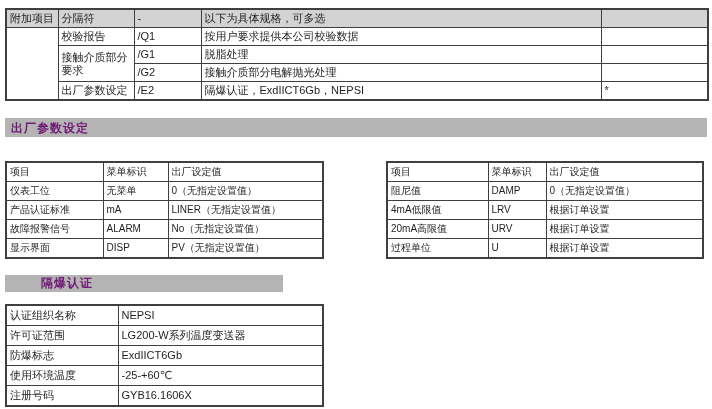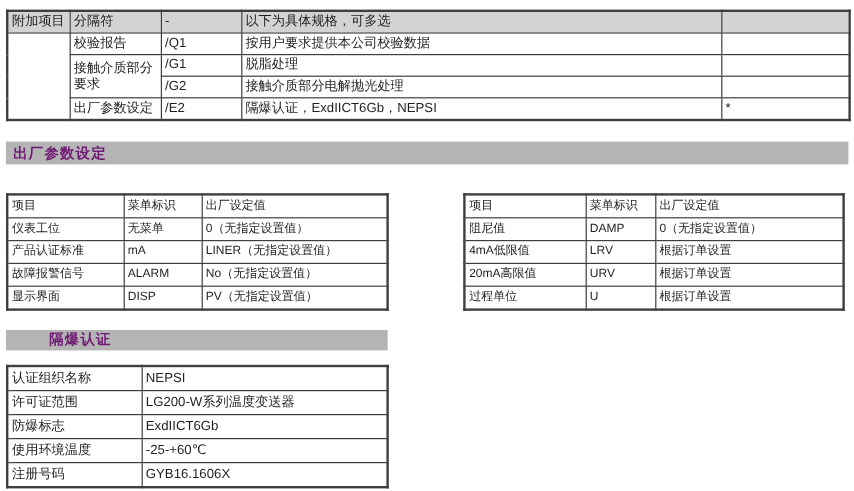--- a/index.html
+++ b/index.html
@@ -47,21 +47,21 @@
     color: #701a75;
     font-size: 12px;
     font-weight: bold;
     letter-spacing: 1px;
     display: flex;
     align-items: flex-end;
     padding-left: 6px;
     box-sizing: border-box;
   }
   #factory-bar { left: 5px; top: 118px; width: 702px; height: 19px; }
-  #explosion-bar { left: 5px; top: 275px; width: 318px; height: 17px; padding-left: 36px; }
+  #explosion-bar { left: 5px; top: 275px; width: 278px; height: 17px; padding-left: 36px; }
   
   .param-table { border: 2px solid #3f3f3f; top: 161px; }
   .param-table td { height: 18px; font-size: 10px; }
   #factory-left  { left: 5px;   width: 317px; }
   #factory-right { left: 386px; width: 316px; }
   
   #explosion-table {
     left: 5px;
     top: 304px;
     width: 317px;

